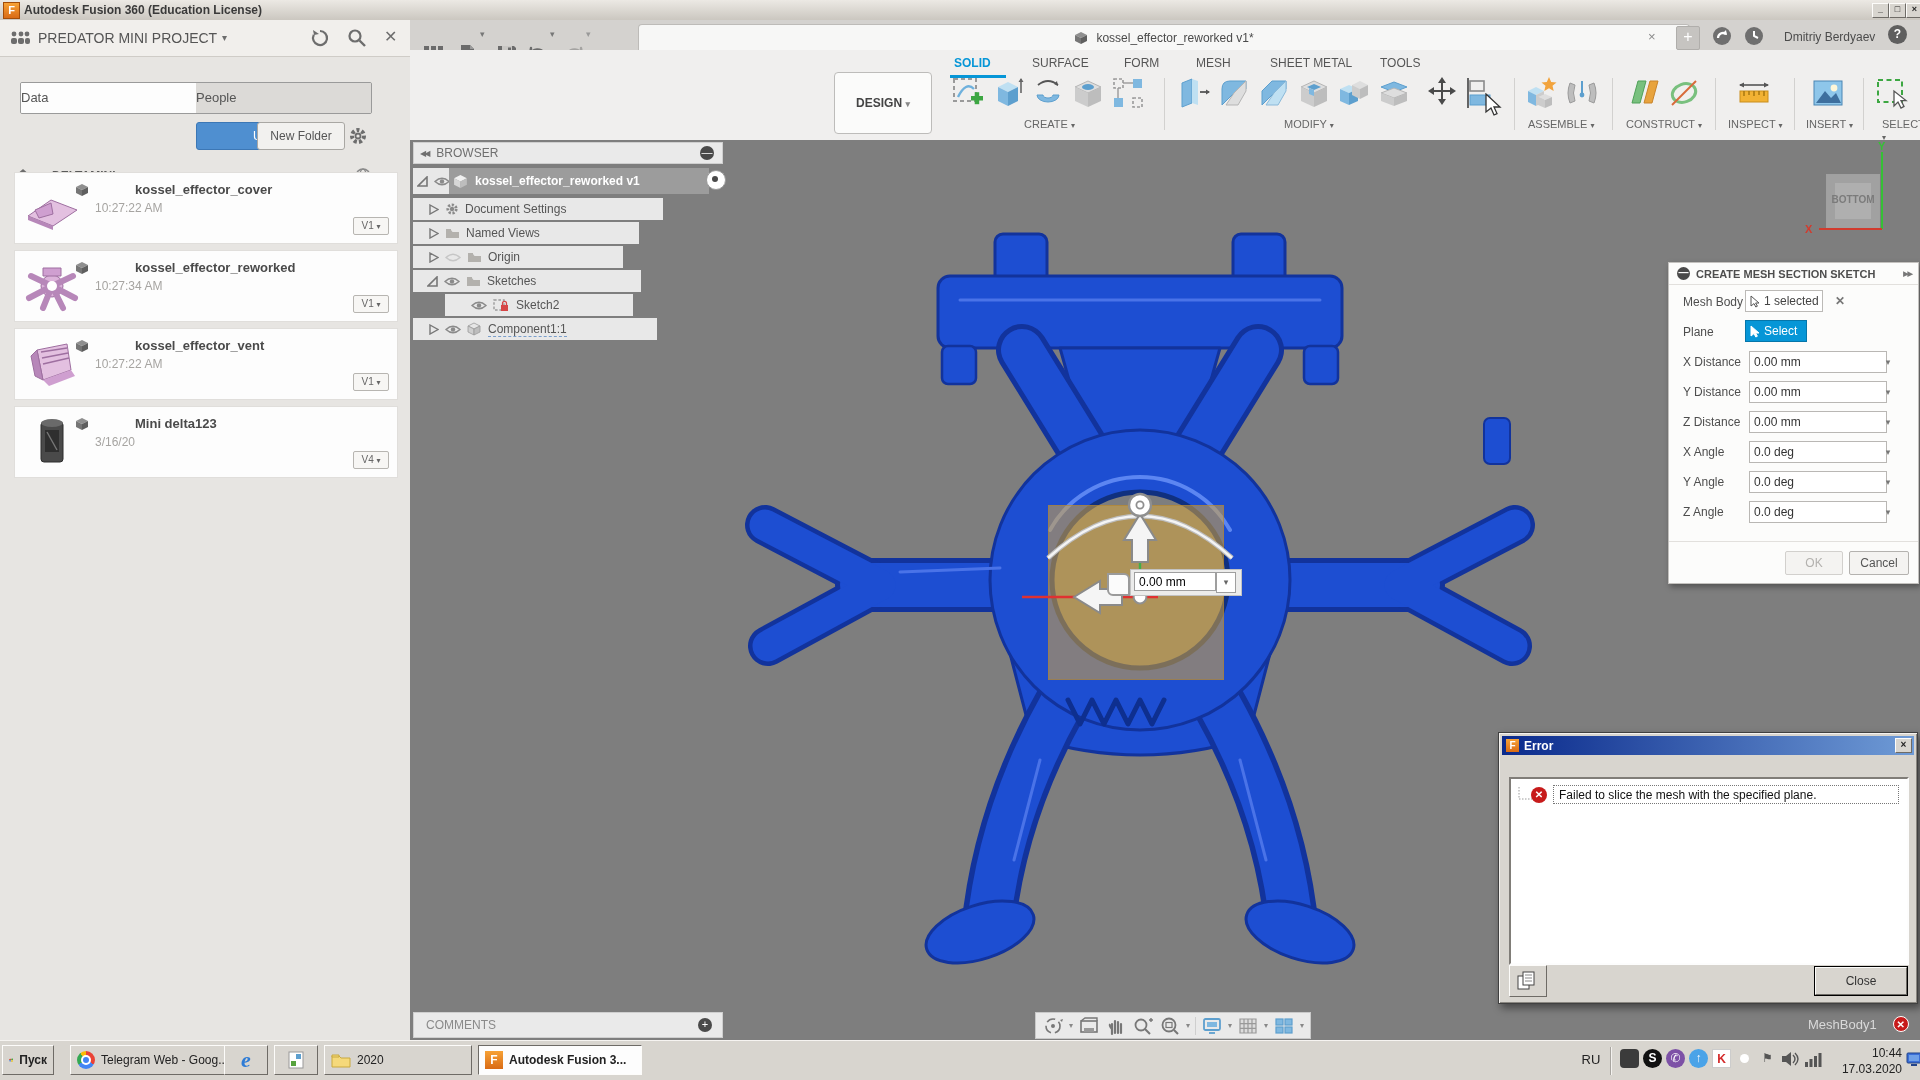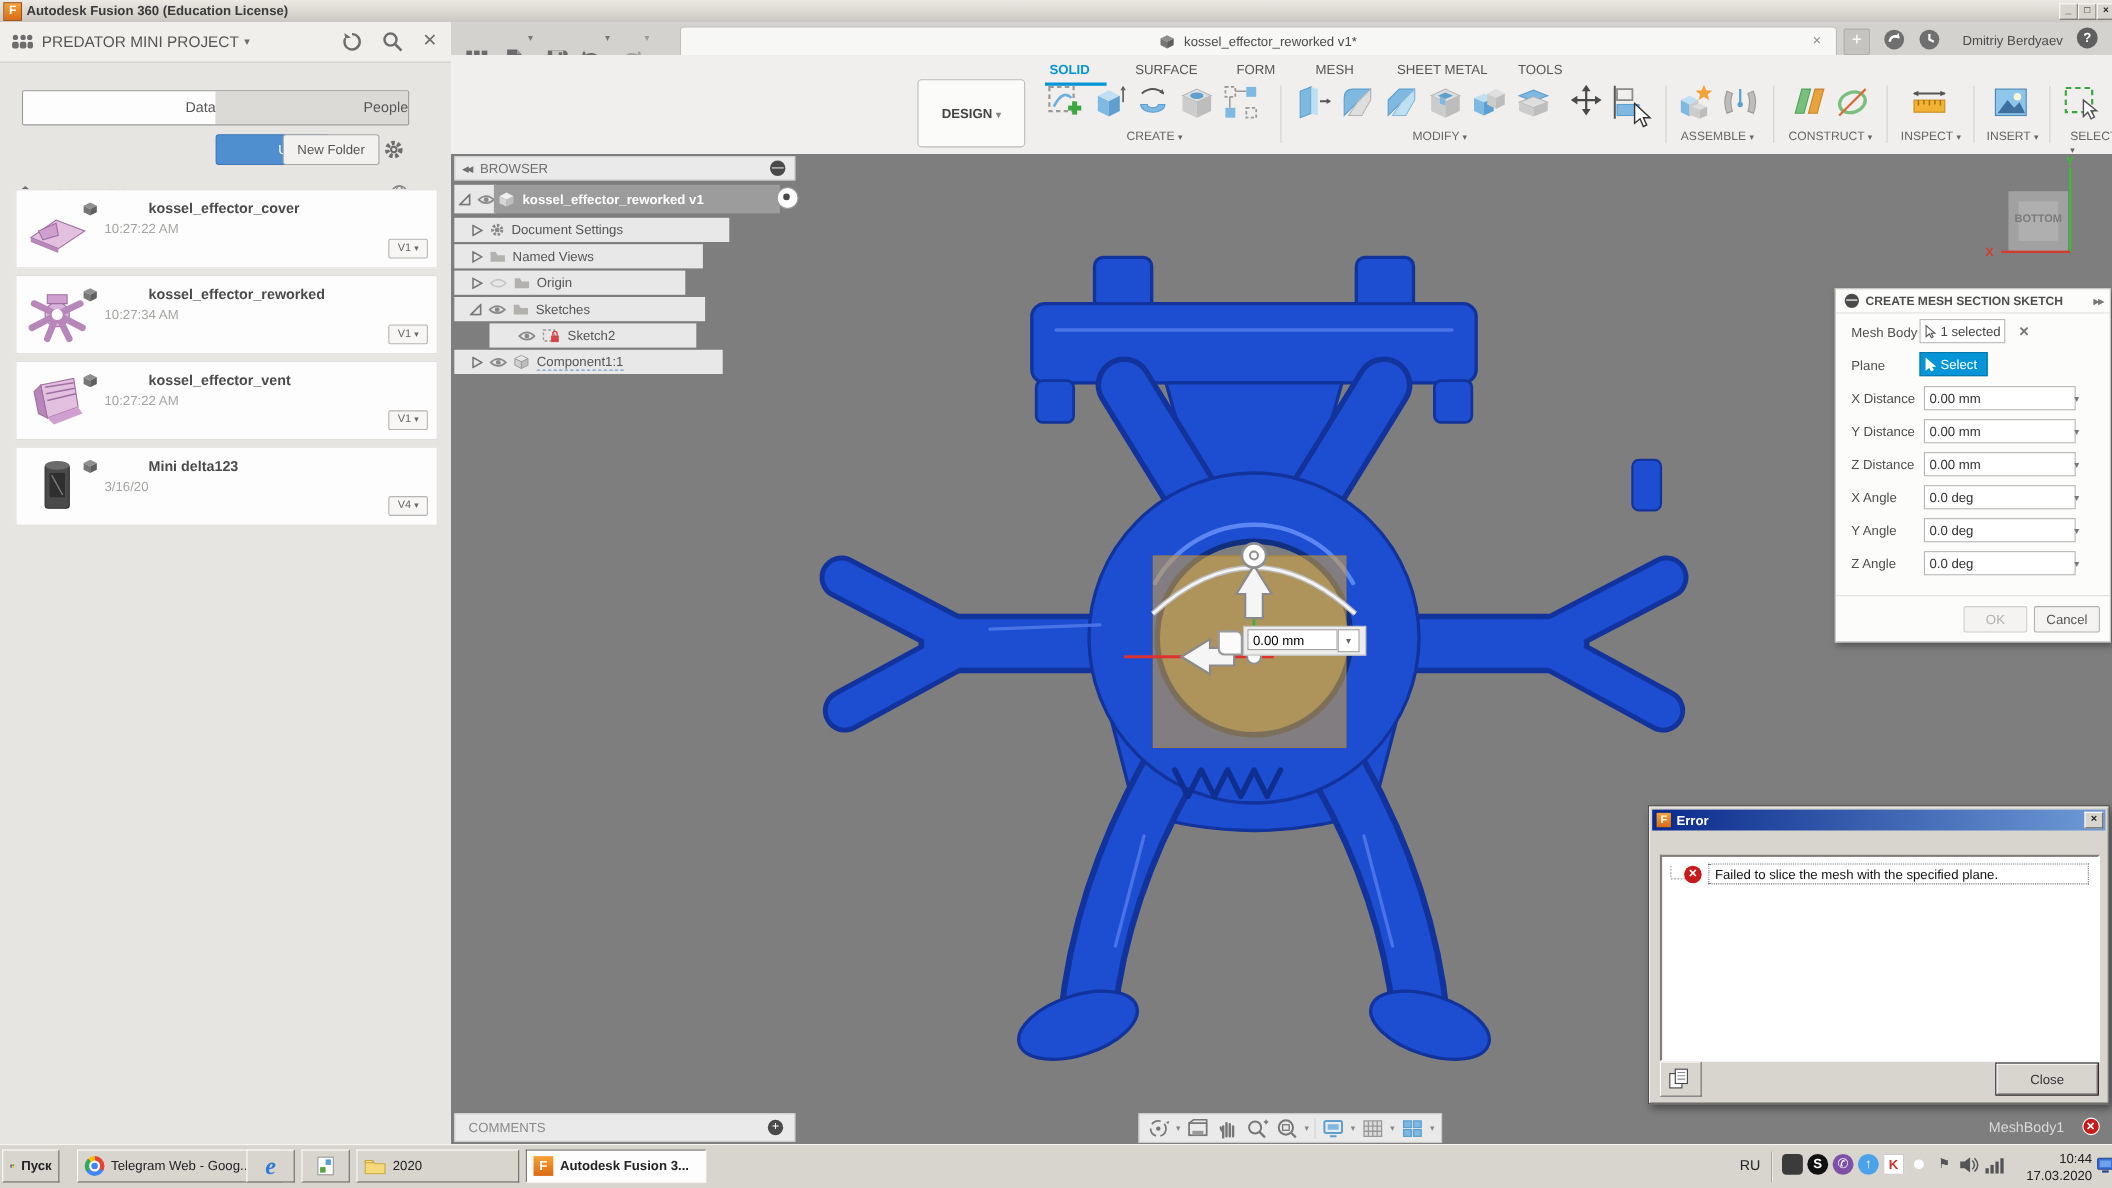--- a/index.html
+++ b/index.html
@@ -17,37 +17,37 @@
     background:linear-gradient(#ece9e4,#cbc7c0);border-bottom:1px solid #9f9c96;}
   #titlebar .flogo{left:3px;top:2px;width:15px;height:15px;background:linear-gradient(#f7a236,#d96b15);
     color:#fff;font-weight:bold;font-size:11px;text-align:center;line-height:15px;border:1px solid #a34d08;}
   #titlebar .ttl{left:24px;top:3px;font-weight:bold;font-size:12px;color:#3a3a3a;}
   .winbtn{width:15px;height:13px;top:3px;font-size:9px;line-height:11px;text-align:center;color:#222;font-weight:bold;}
   
   #datapanel{left:0;top:20px;width:410px;height:1020px;background:#e7e5e2;border-right:1px solid #b9b6b1;}
   #dp-header{left:0;top:0;width:410px;height:36px;background:#f1efec;border-bottom:1px solid #cfccc7;}
   .dp-ico{color:#6d6d6d;}
   #dp-tabs{left:20px;top:62px;width:350px;height:30px;display:flex;border:1px solid #9a9a9a;border-radius:2px;overflow:hidden;}
-  #dp-tabs .tab{flex:1;text-align:right;line-height:30px;font-size:13px;color:#555;background:#dcdad7;}
+  #dp-tabs .tab{flex:1;text-align:left;line-height:30px;font-size:13px;color:#555;background:#dcdad7;}
   #dp-tabs .tab.active{background:#fdfdfd;}
   .pill{border-radius:3px;font-size:12px;text-align:center;}
   #upload-btn{left:196px;top:102px;width:54px;height:26px;background:#4f8fd0;color:#fff;line-height:26px;border:1px solid #3c77b5;padding-left:48px;}
   #newfolder-btn{left:257px;top:102px;width:86px;height:26px;background:#f2f1ef;color:#555;line-height:26px;border:1px solid #a9a7a3;}
   #dp-breadcrumb{left:14px;top:148px;height:20px;color:#5a5a5a;font-weight:bold;font-size:12px;}
   .card{left:14px;width:382px;height:70px;background:#fdfdfd;border:1px solid #e0dedb;}
   .card .nm{position:absolute;left:80px;top:9px;font-size:13px;color:#4a4a4a;font-weight:bold;padding-left:40px;}
   .card .tm{position:absolute;left:80px;top:28px;font-size:12px;color:#a6a4a1;}
   .vbadge{position:absolute;right:8px;bottom:8px;width:34px;height:16px;border:1px solid #b7b5b1;border-radius:2px;
     background:#f7f6f4;font-size:10px;color:#666;text-align:center;line-height:15px;}
   .thumb{position:absolute;left:8px;top:7px;width:58px;height:56px;}
   
   #qa-strip{left:410px;top:20px;width:1510px;height:30px;background:#d4d2cf;border-bottom:1px solid #c2c0bd;}
   #ribbon{left:410px;top:50px;width:1510px;height:90px;background:#f0efee;border-bottom:1px solid #a9a9a9;}
   .qa-ico{top:24px;width:22px;height:22px;color:#6b6b6b;}
-  #doc-tab{left:618px;top:24px;width:1050px;height:26px;background:#f7f7f6;border:1px solid #bdbbb8;border-bottom:none;
+  #doc-tab{left:638px;top:24px;width:1050px;height:26px;background:#f7f7f6;border:1px solid #bdbbb8;border-bottom:none;
      border-radius:4px 4px 0 0;display:flex;align-items:center;justify-content:center;gap:7px;font-size:12px;color:#4a4a4a;}
   .rtab{top:6px;font-size:12px;color:#555;font-weight:bold;}
   .rtab.active{color:#0696d7;}
   #solid-underline{left:540px;top:25px;width:56px;height:3px;background:#0696d7;}
   #design-btn{left:424px;top:22px;width:96px;height:60px;background:#fbfbfa;border:1px solid #bdbcba;border-radius:4px;
      text-align:center;line-height:60px;font-weight:bold;font-size:12px;color:#444;}
   .tool{top:25px;width:38px;height:38px;}
   .tool svg{width:36px;height:36px;}
   .grp-label{top:68px;font-size:11px;color:#666;}
   .vd{top:28px;width:1px;height:52px;background:#d2d1cf;}

